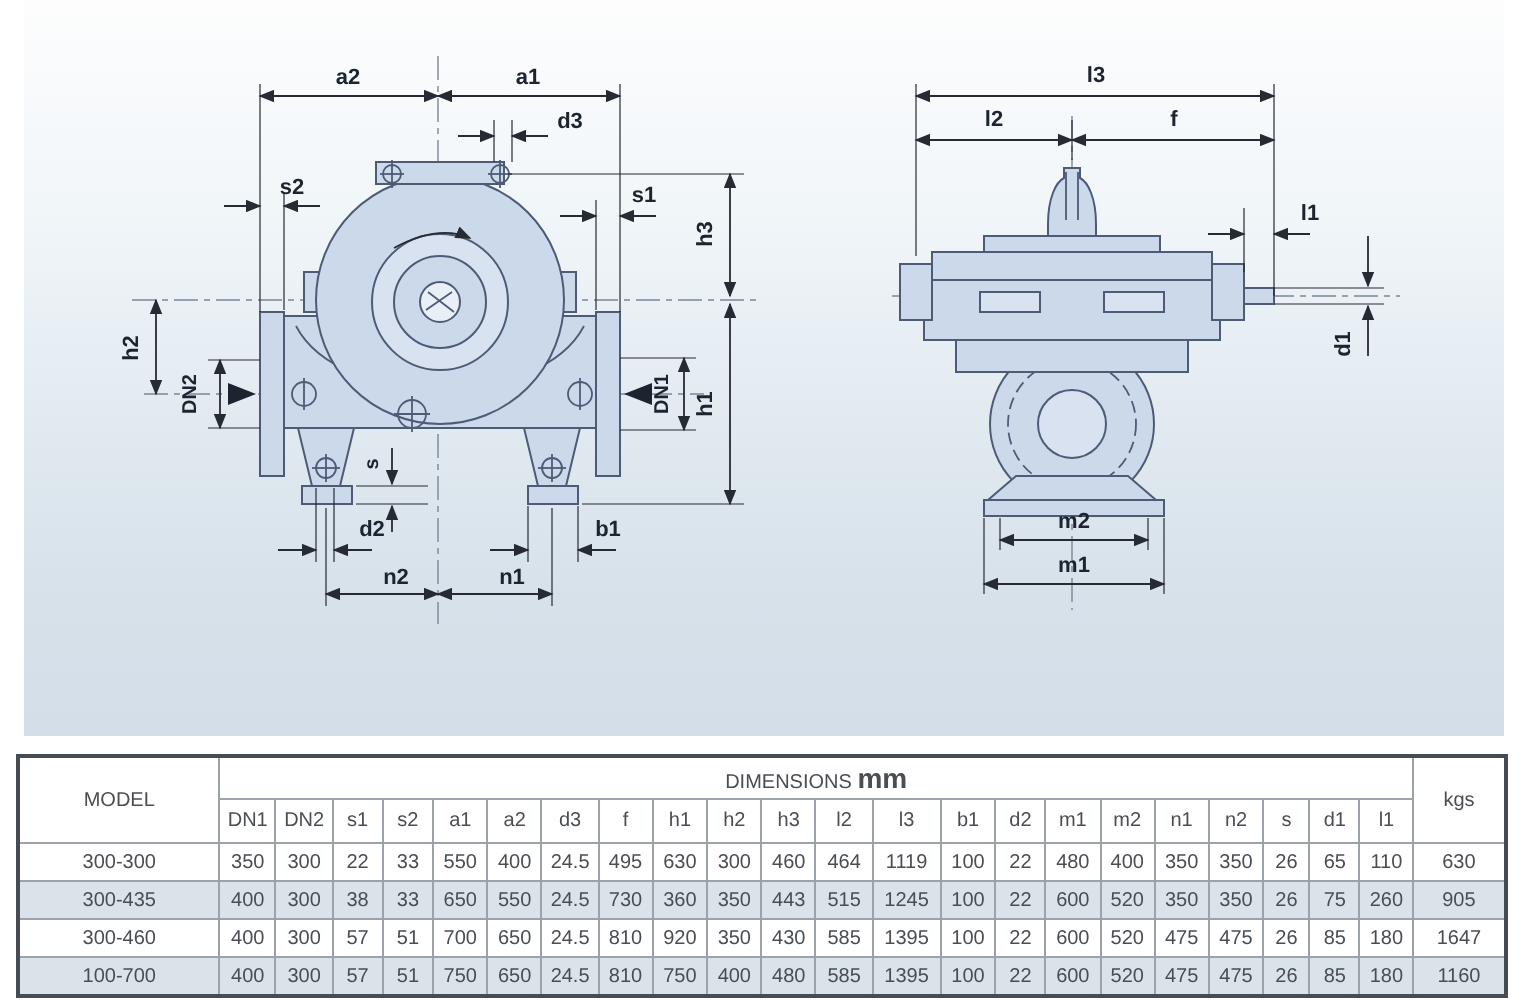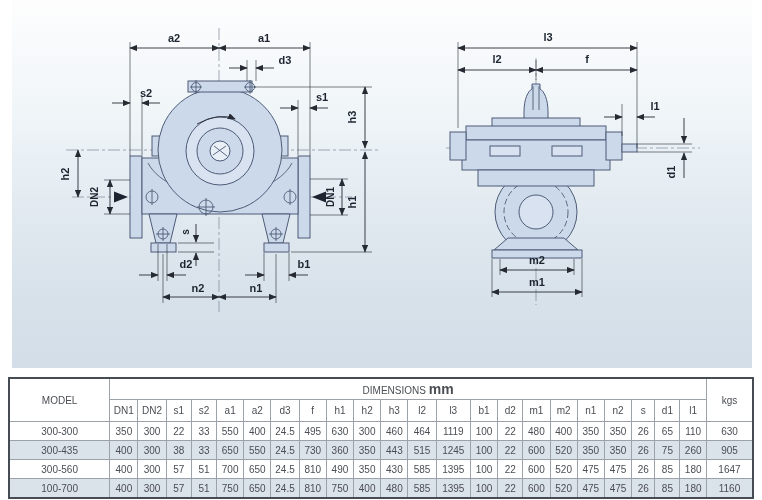--- a/index.html
+++ b/index.html
@@ -328,30 +328,30 @@
         <td>600</td>
         <td>520</td>
         <td>350</td>
         <td>350</td>
         <td>26</td>
         <td>75</td>
         <td>260</td>
         <td>905</td>
       </tr>
       <tr>
-        <td class="model">300-560</td>
+        <td class="model">300-460</td>
         <td>400</td>
         <td>300</td>
         <td>57</td>
         <td>51</td>
         <td>700</td>
         <td>650</td>
         <td>24.5</td>
         <td>810</td>
-        <td>490</td>
+        <td>920</td>
         <td>350</td>
         <td>430</td>
         <td>585</td>
         <td>1395</td>
         <td>100</td>
         <td>22</td>
         <td>600</td>
         <td>520</td>
         <td>475</td>
         <td>475</td>

